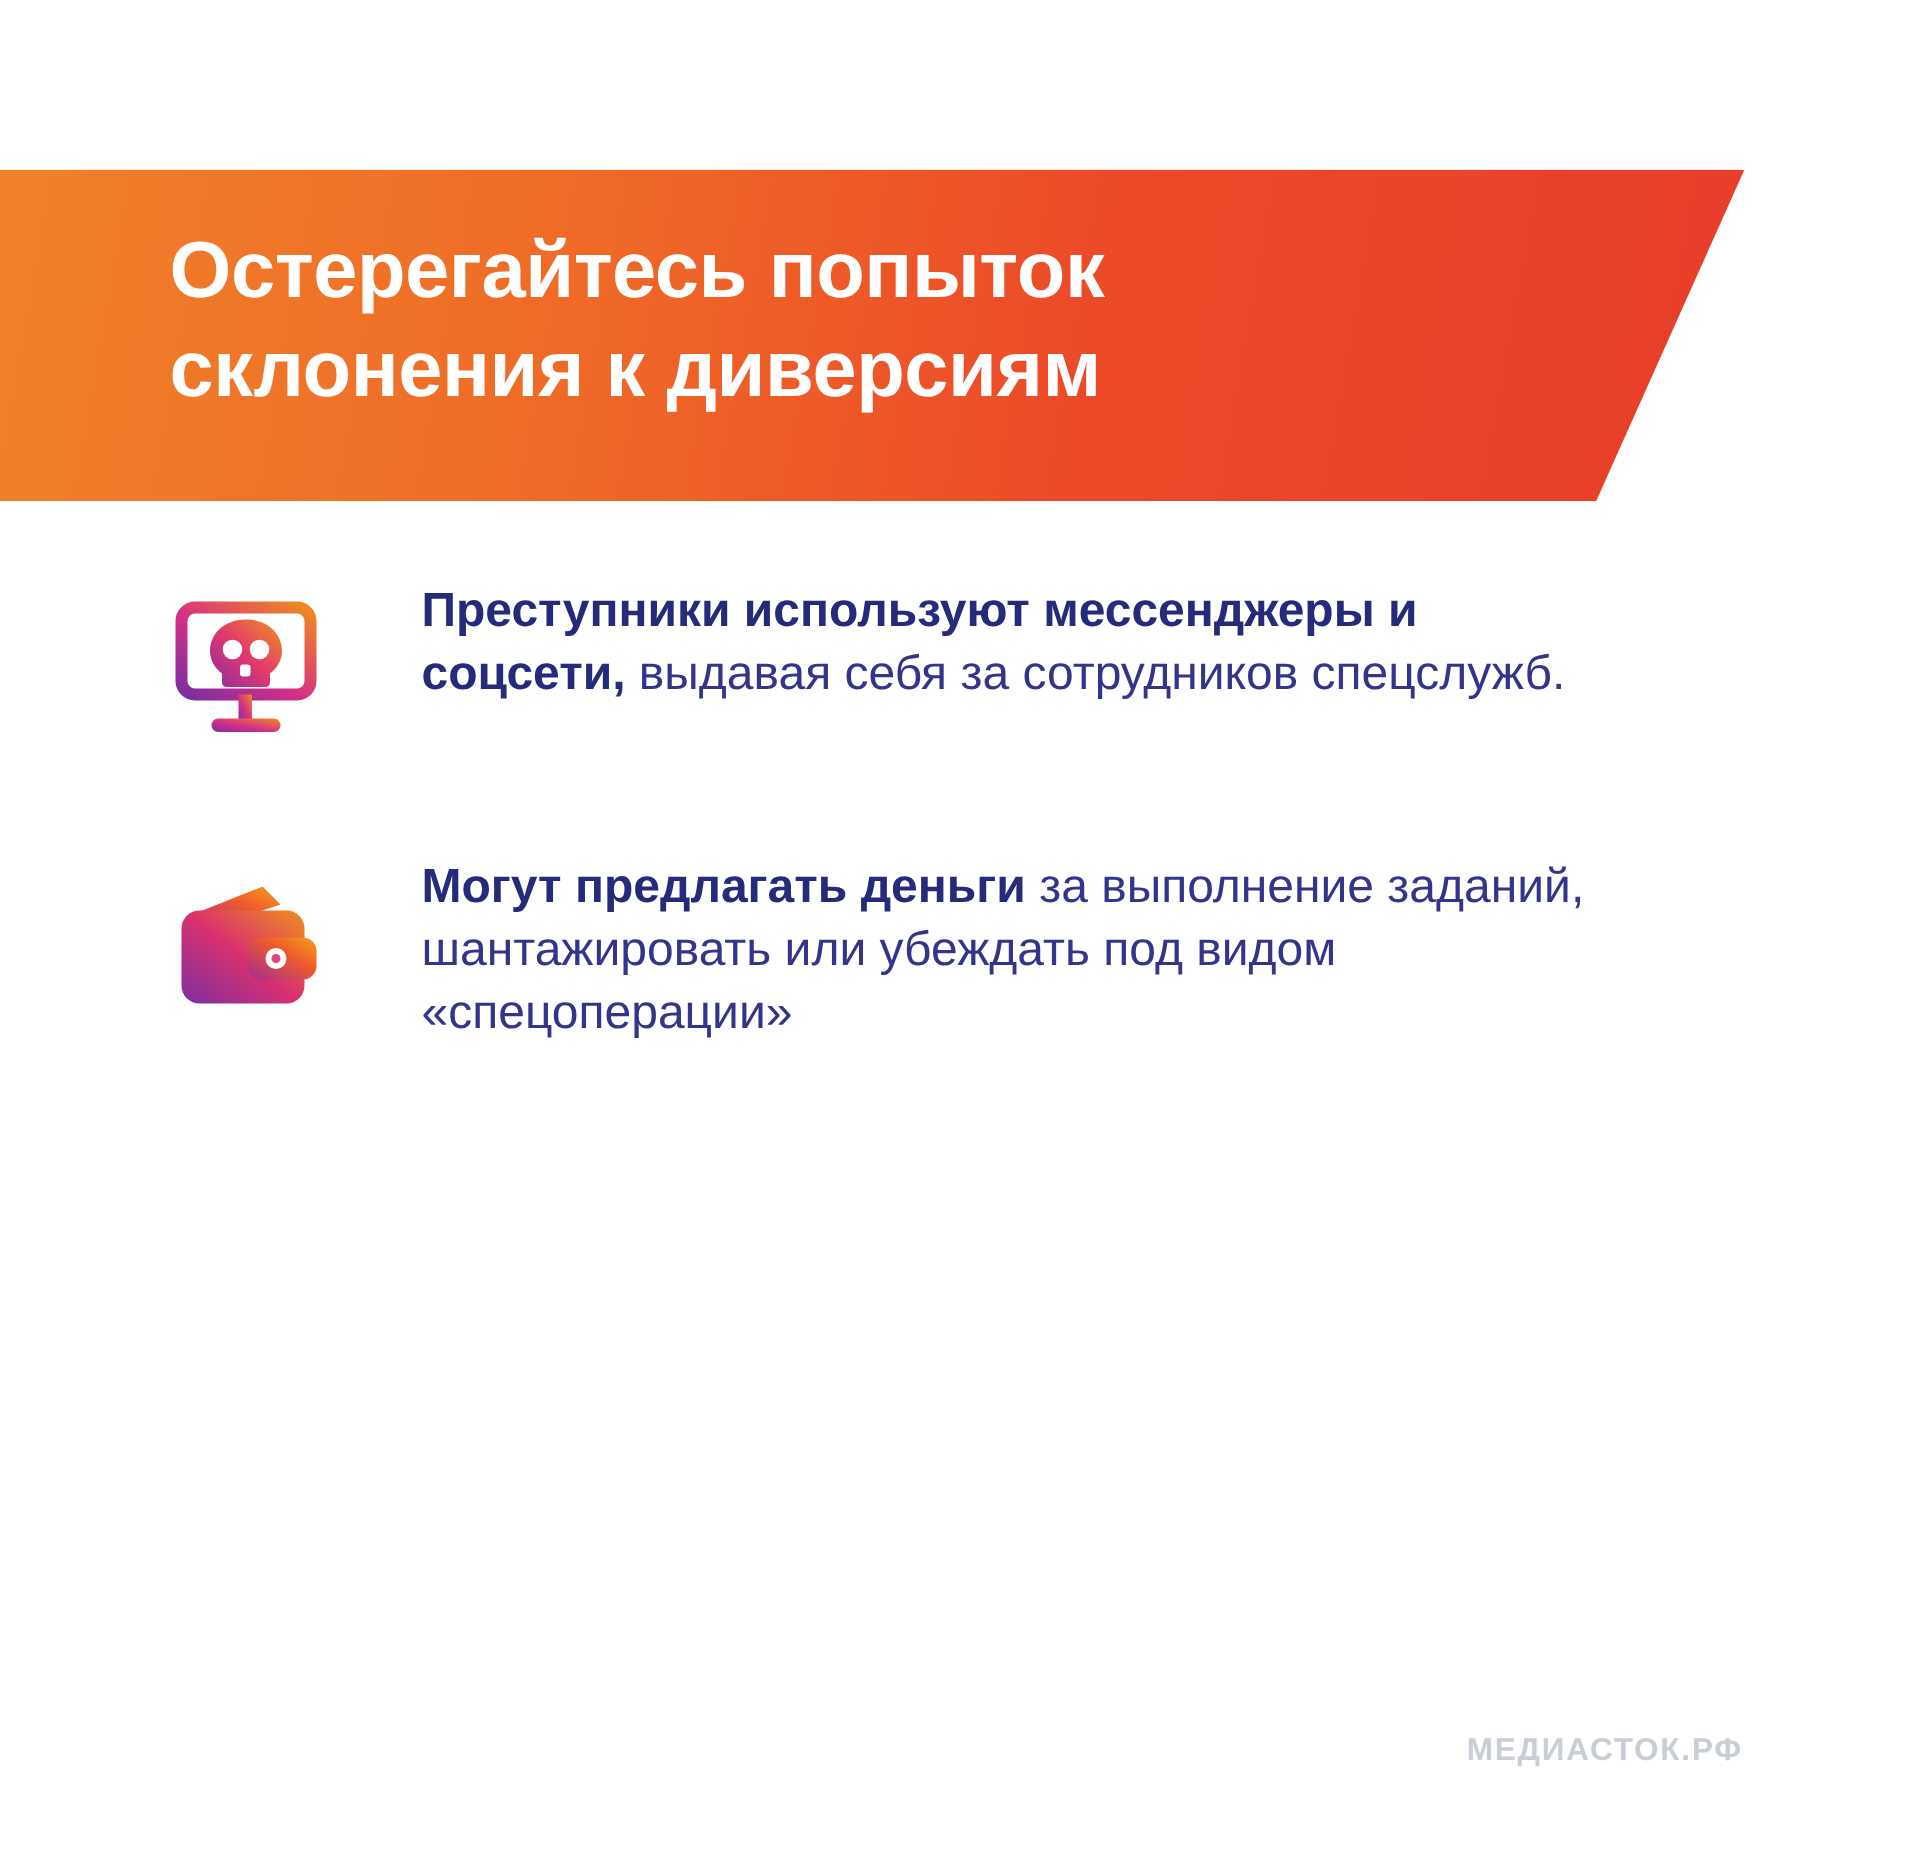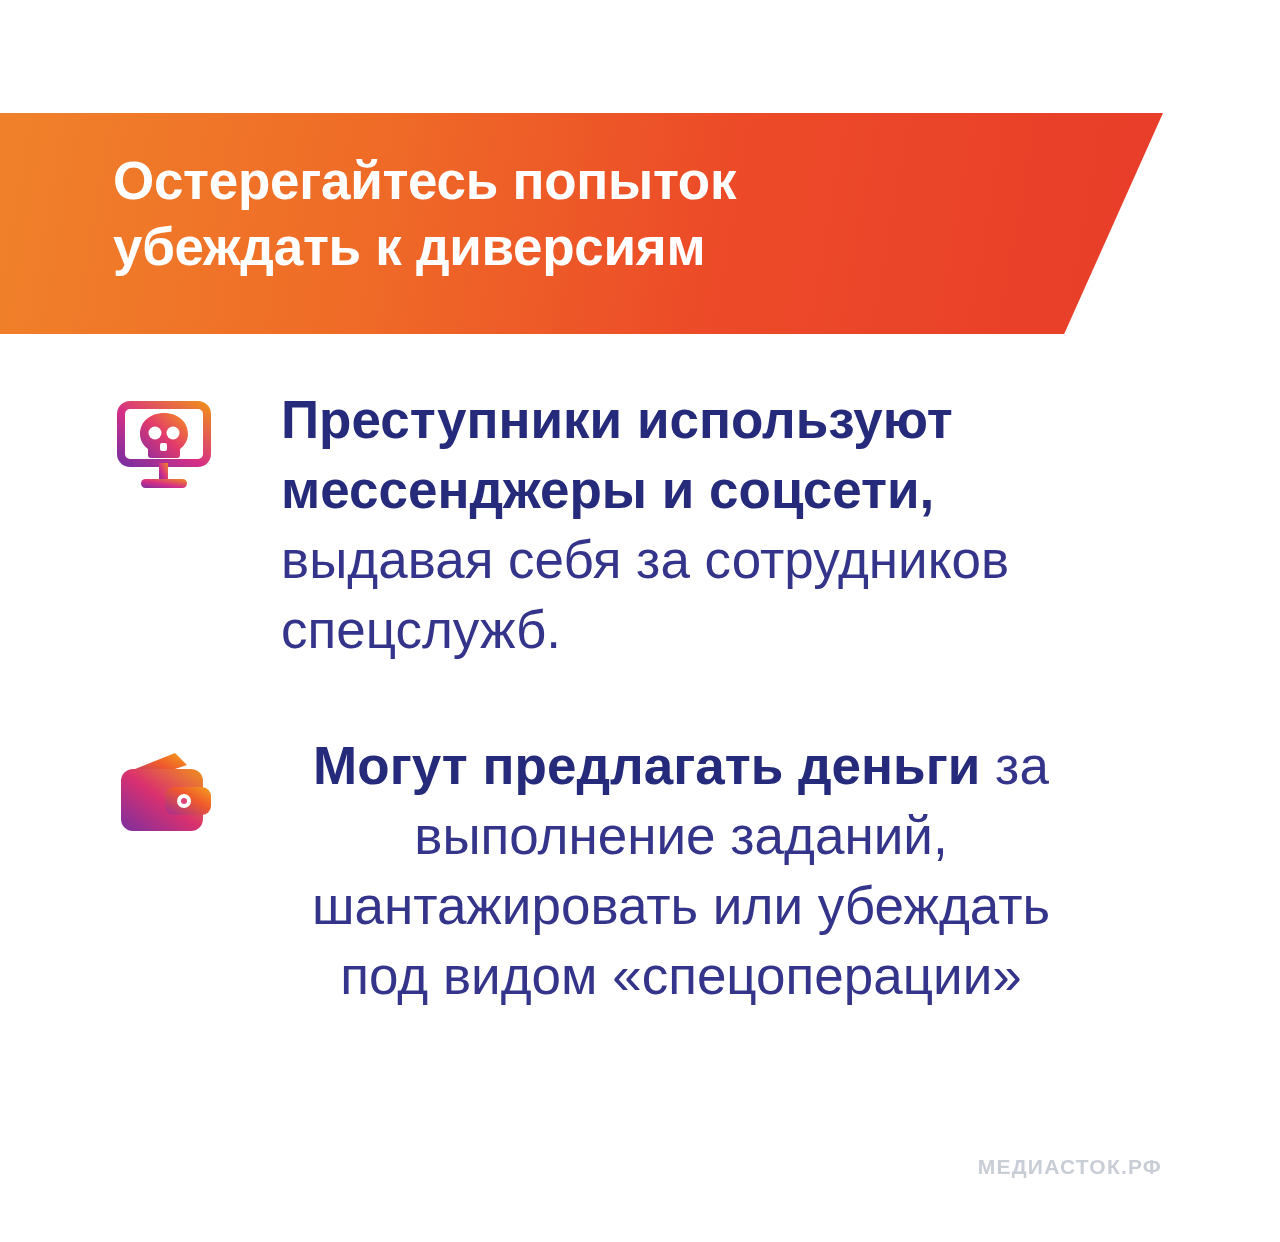--- a/index.html
+++ b/index.html
@@ -53,39 +53,38 @@
     width: 1280px;
   }
 
   .item {
     display: flex;
     align-items: flex-start;
     padding: 0 0 0 113px;
   }
   .item + .item {
     margin-top: 66px;
-    text-align: center;
   }
 
   .item-icon {
     flex: 0 0 auto;
     width: 110px;
     height: 110px;
     display: flex;
     align-items: flex-start;
     justify-content: flex-start;
     padding-top: 8px;
   }
 
   .item-text {
     flex: 1 1 auto;
     max-width: 800px;
     margin-left: 58px;
     color: #2f2f87;
-    font-size: 53px;
+    font-size: 32px;
     line-height: 1.32;
   }
   .item-text .lead {
     font-weight: bold;
     color: #262a7a;
   }
   .item-text .rest {
     font-weight: normal;
     color: #33348a;
   }
@@ -102,21 +101,21 @@
     text-align: center;
   }
 </style>
 </head>
 <body>
 
 <div class="poster">
 
   <div class="header-banner"></div>
   <div class="header-title">Остерегайтесь попыток
-убеждать к диверсиям</div>
+склонения к диверсиям</div>
 
   <div class="content">
 
     <div class="item">
       <div class="item-icon">
         <svg width="110" height="110" viewBox="0 0 110 110" aria-hidden="true">
           <defs>
             <linearGradient id="gradA" x1="0" y1="1" x2="1" y2="0">
               <stop offset="0%" stop-color="#7b2fa0"></stop>
               <stop offset="45%" stop-color="#d62f86"></stop>

